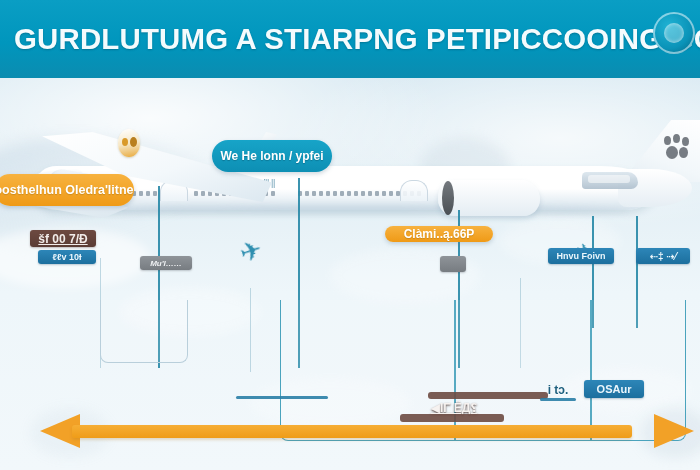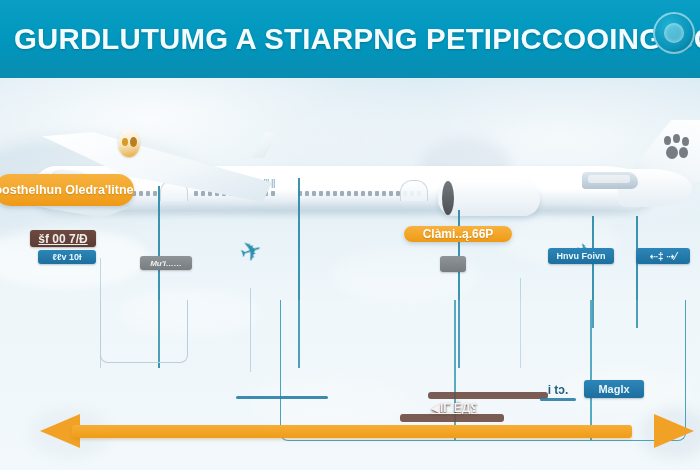--- a/index.html
+++ b/index.html
@@ -332,41 +332,42 @@
     <div class="vline" style="left:454px;top:222px;height:140px;background:#4aa3bd;"></div>
     <div class="vline" style="left:590px;top:222px;height:140px;background:#4aa3bd;"></div>
 
     <div class="arrowhead left"></div>
     <div class="arrowbar"></div>
     <div class="arrowhead right"></div>
 
     <div class="mini-plane" style="left:240px;top:160px;transform:rotate(-18deg);">✈</div>
     <div class="mini-plane" style="left:576px;top:164px;font-size:18px;transform:rotate(8deg);">✈</div>
 
+    <div class="pill teal" style="left:212px;top:62px;width:120px;height:32px;font-size:12px;">We He lonn / ypfei</div>
 
     <div class="pill orange" style="left:-6px;top:96px;width:140px;height:32px;font-size:12.5px;">oosthelhun Oledra'litne</div>
 
 
 
-    <div class="pill orange" style="left:404px;top:148px;width:108px;height:16px;font-size:12px;">Clàmi..ą.66P</div>
+    <div class="pill orange" style="left:385px;top:148px;width:108px;height:16px;font-size:12px;">Clàmi..ą.66P</div>
 
     <div class="tag dark" style="left:30px;top:152px;width:66px;height:17px;font-size:12px;">šf 00 7/Đ</div>
     <div class="tag blue" style="left:38px;top:172px;width:58px;height:14px;font-size:9px;">ℓℓv  10Ɨ</div>
 
     <div class="tag grey" style="left:140px;top:178px;width:52px;height:14px;font-size:8px;">Mu'l……</div>
     <div class="tag grey" style="left:440px;top:178px;width:26px;height:16px;font-size:8px;"></div>
 
     <div class="tag blue" style="left:548px;top:170px;width:66px;height:16px;font-size:9px;">Hnvu   Foivn</div>
     <div class="tag blue" style="left:636px;top:170px;width:54px;height:16px;font-size:10px;">⇠‡ ⇢⁄</div>
 
     <div class="underline" style="left:236px;top:318px;width:92px;"></div>
 
     <div class="underline dark" style="left:428px;top:314px;width:120px;height:7px;border-radius:3px;"></div>
 
     <div class="tag dark" style="left:408px;top:322px;width:92px;height:16px;font-size:12px;background:none;color:#f6f2f0;text-shadow:0 1px 2px rgba(60,40,35,.9);box-shadow:none;text-align:right;">◀ІΓ ЁД⸮</div>
     <div class="underline dark" style="left:400px;top:336px;width:104px;height:8px;border-radius:3px;"></div>
 
     <div class="tag plain" style="left:540px;top:304px;width:36px;height:16px;font-size:12px;">i tɔ.</div>
     <div class="underline" style="left:540px;top:320px;width:36px;"></div>
 
-    <div class="tag blue" style="left:584px;top:302px;width:60px;height:18px;font-size:11px;">Maglx</div>
+    <div class="tag blue" style="left:584px;top:302px;width:60px;height:18px;font-size:11px;">OSAur</div>
   </div>
 </div>
 
 </body></html>

